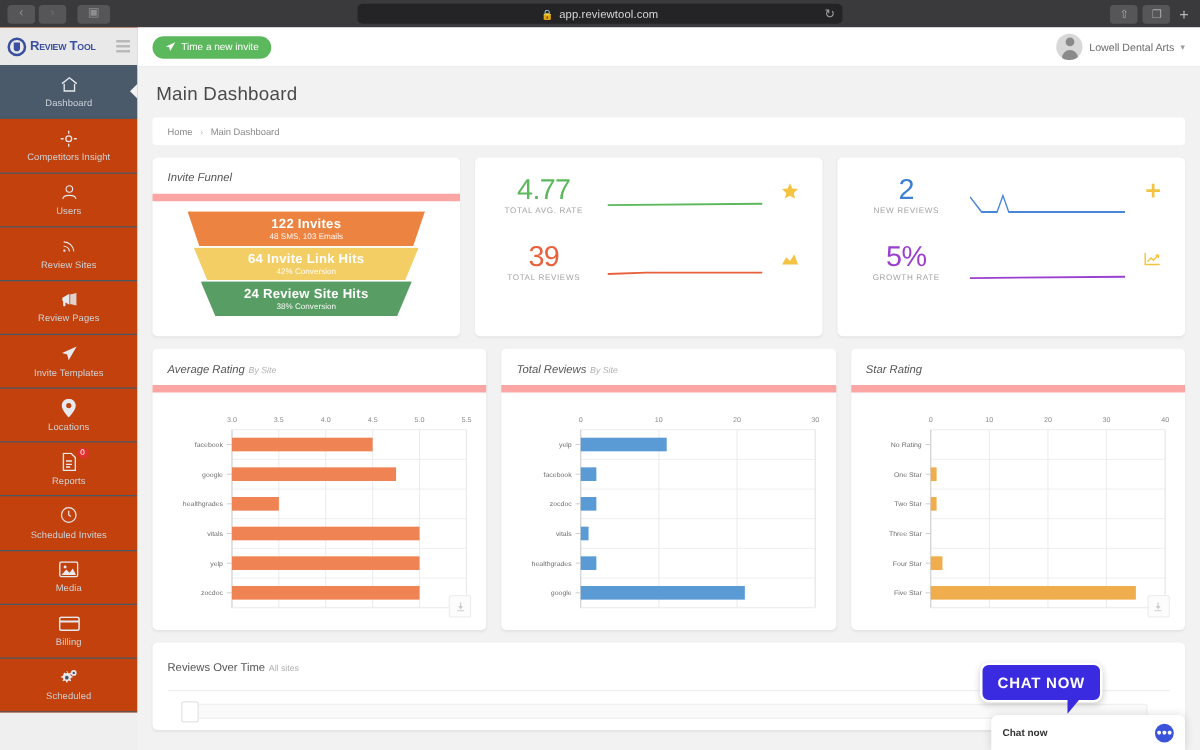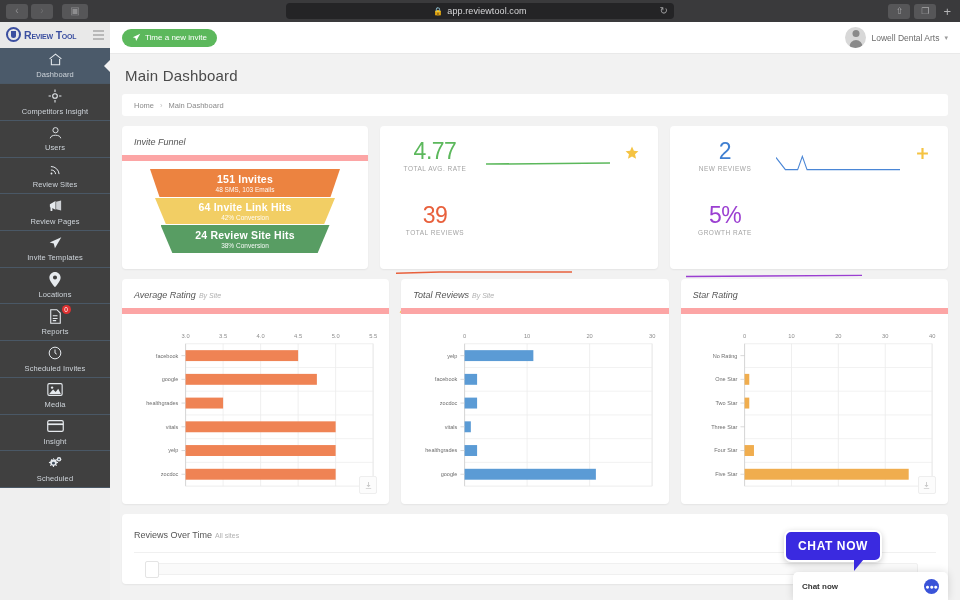--- a/index.html
+++ b/index.html
@@ -51,22 +51,22 @@
     display: flex; align-items: center; justify-content: center;
     color: #a9a9ab; font-size: 9px;
   }
   .plus-btn { color: #b5b5b7; font-size: 13px; padding: 0 3px; }
 
   
   .app { width: 960px; height: 578px; display: flex; position: relative; }
 
   
   .sidebar {
-    width: 110px; height: 466px;
-    background: #404040;
+    width: 110px; height: 548px;
+    background: #c2410c;
     display: flex; flex-direction: column;
     flex: 0 0 110px;
     overflow: hidden;
   }
   .logo-bar {
     height: 32px; background: #e9e9e9;
     display: flex; align-items: center; padding: 0 6px;
     gap: 3px;
   }
   .logo-circle {
@@ -189,21 +189,21 @@
   }
   .funnel-row .big { font-size: 10.5px; font-weight: bold; letter-spacing: .2px; }
   .funnel-row .small { font-size: 6.5px; opacity: .95; margin-top: 1px; }
   .fr1 { width: 190px; height: 28px; background: #ec8340; clip-path: polygon(0 0,100% 0,95% 100%,5% 100%); }
   .fr2 { width: 180px; height: 26px; background: #f2ce64; clip-path: polygon(0 0,100% 0,94% 100%,6% 100%); margin-top:1px;}
   .fr3 { width: 169px; height: 28px; background: #589d63; clip-path: polygon(0 0,100% 0,93% 100%,7% 100%); margin-top:1px;}
 
   
   .stat-card { height: 143px; padding: 14px 16px; }
   .stat { display: flex; align-items: flex-start; gap: 12px; }
-  .stat + .stat { margin-top: 30px; flex-direction: column; }
+  .stat + .stat { margin-top: 20px; }
   .stat-num-wrap { width: 78px; text-align: center; }
   .stat-num { font-size: 23px; line-height: 23px; letter-spacing: -.5px; }
   .stat-lbl { font-size: 6.5px; color: #a4a4a4; letter-spacing: .5px; margin-top: 2px; }
   .stat-spark { flex: 1; padding-top: 12px; }
   .stat-spark svg { display: block; width: 100%; height: 22px; }
   .stat-ico { padding-top: 6px; width: 20px; text-align: center; }
 
   
   .chart-card { height: 225px; }
   .chart-body { position: relative; padding: 8px 10px 4px 10px; height: 186px; }
@@ -401,21 +401,21 @@
       <span class="nav-label">Media</span>
     </div>
 
     <div class="nav-item">
       <span class="nav-ico">
         <svg width="17" height="12" viewBox="0 0 24 17" fill="none" stroke="#e6eaee" stroke-width="1.7">
             <rect x="1" y="1" width="22" height="15" rx="2"></rect>
             <path d="M1 6 H23" stroke-width="2.4"></path>
           </svg>
       </span>
-      <span class="nav-label">Insight</span>
+      <span class="nav-label">Billing</span>
     </div>
 
     <div class="nav-item">
       <span class="nav-ico">
         <svg width="16" height="14" viewBox="0 0 24 21" fill="#e6eaee">
             <path d="M9 3 l1.4 0 .4 1.9 1.6.7 1.6-1.1 1 1-1.1 1.6.7 1.6 1.9.4 0 1.4-1.9.4-.7 1.6 1.1 1.6-1 1-1.6-1.1-1.6.7-.4 1.9-1.4 0-.4-1.9-1.6-.7-1.6 1.1-1-1 1.1-1.6-.7-1.6-1.9-.4 0-1.4 1.9-.4.7-1.6L6 5.5l1-1 1.6 1.1 1.6-.7z"></path>
             <circle cx="9.7" cy="10.7" r="2.2" fill="#414f5e"></circle>
             <circle cx="18" cy="5" r="3.4"></circle>
             <circle cx="18" cy="5" r="1.4" fill="#414f5e"></circle>
           </svg>
@@ -447,21 +447,21 @@
       <span class="sep">›</span>
       <span>Main Dashboard</span>
     </div>
 
     <div class="row">
 
       <div class="card funnel-card">
         <div class="card-title">Invite Funnel</div>
         <div class="funnel">
           <div class="funnel-row fr1">
-            <span class="big">151 Invites</span>
+            <span class="big">122 Invites</span>
             <span class="small">48 SMS, 103 Emails</span>
           </div>
           <div class="funnel-row fr2">
             <span class="big">64 Invite Link Hits</span>
             <span class="small">42% Conversion</span>
           </div>
           <div class="funnel-row fr3">
             <span class="big">24 Review Site Hits</span>
             <span class="small">38% Conversion</span>
           </div>

